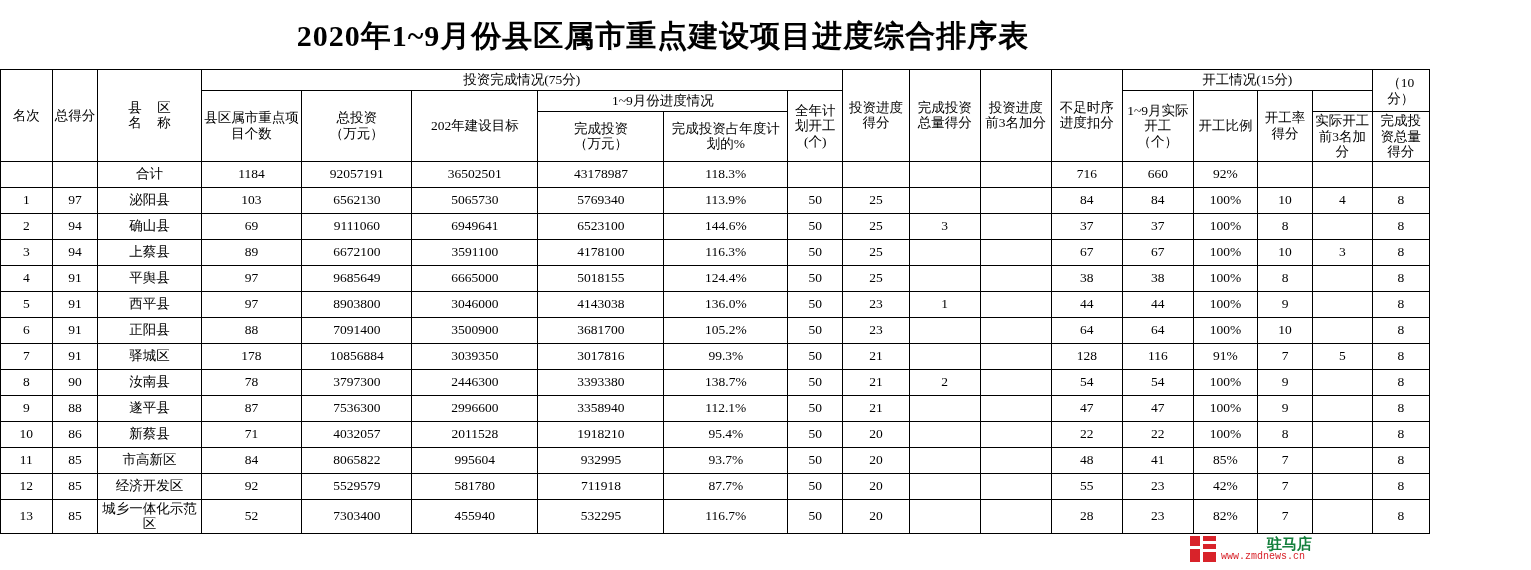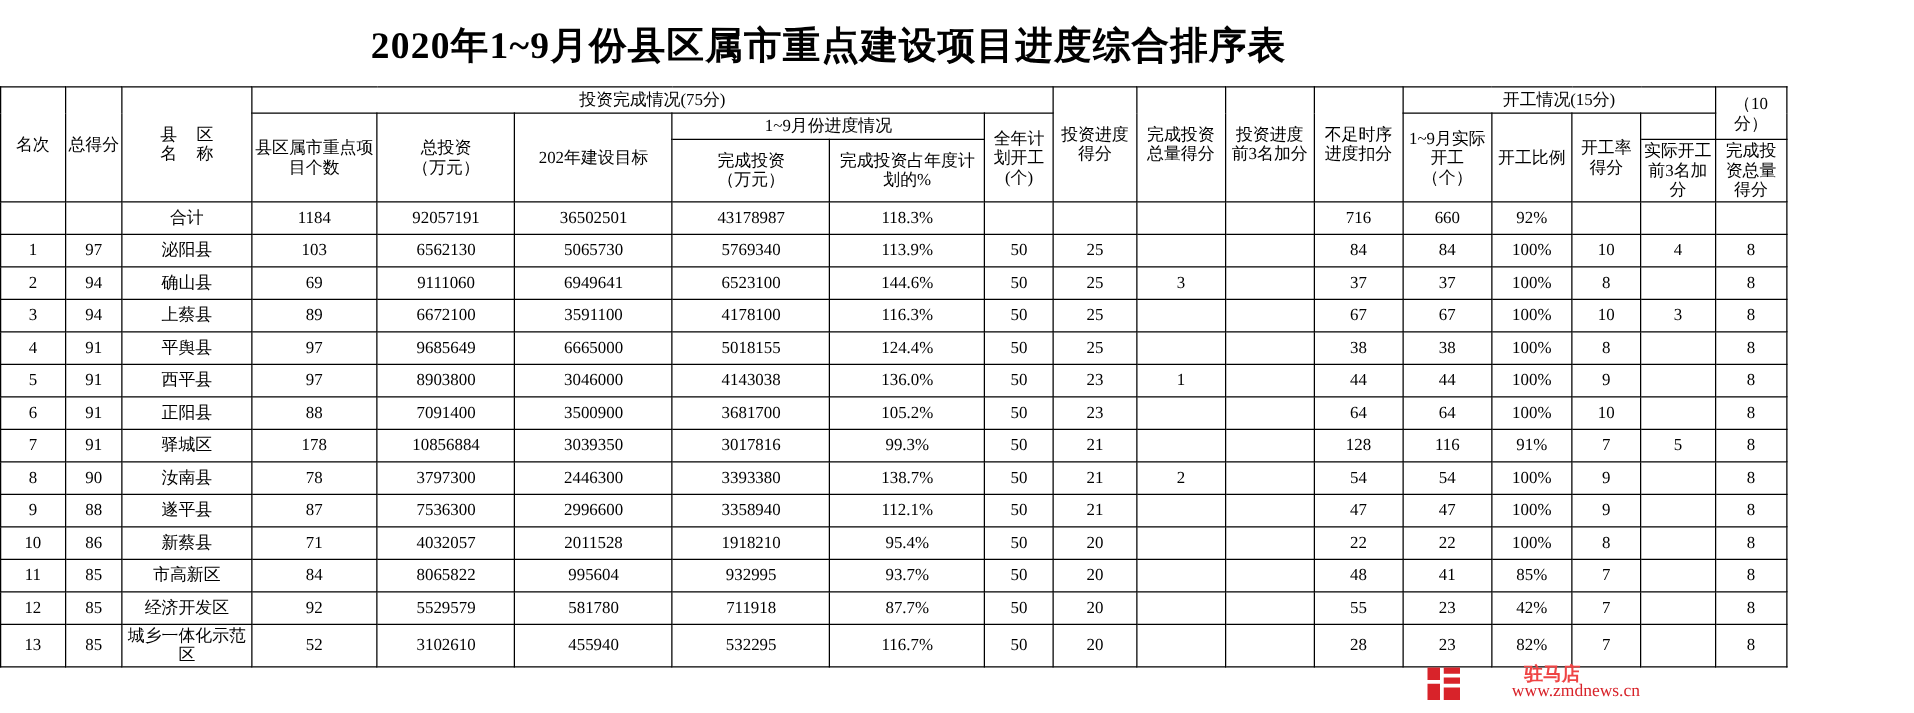--- a/index.html
+++ b/index.html
@@ -91,31 +91,30 @@
   }
   .wm-b1 { left: 0; top: 0; width: 10px; height: 10px; }
   .wm-b2 { left: 0; top: 13px; width: 10px; height: 13px; }
   .wm-b3 { left: 13px; top: 0; width: 13px; height: 5px; }
   .wm-b4 { left: 13px; top: 8px; width: 13px; height: 5px; }
   .wm-b5 { left: 13px; top: 16px; width: 13px; height: 10px; }
   .wm-text {
     line-height: 1.05;
   }
   .wm-cn {
-    color: #ef4444;
+    color: #15803d;
     font-size: 15px;
     font-weight: bold;
     font-family: "Liberation Sans", sans-serif;
     padding-left: 46px;
   }
   .wm-url {
     color: #d8232a;
-    font-size: 14px;
-    font-family: Liberation Serif, serif;
-    margin-left: 36px;
+    font-size: 10px;
+    font-family: Liberation Mono, monospace;
   }
   .cell-2line { line-height: 1.1; }
 </style>
 </head>
 <body>
 
 <div class="page">
 
   <div class="title">2020年1~9月份县区属市重点建设项目进度综合排序表</div>
 
@@ -442,21 +441,21 @@
           <td>42%</td>
           <td>7</td>
           <td></td>
           <td>8</td>
         </tr>
         <tr>
           <td>13</td>
           <td>85</td>
           <td class="name-cell">城乡一体化示范区</td>
           <td>52</td>
-          <td>3102610</td>
+          <td>7303400</td>
           <td>455940</td>
           <td>532295</td>
           <td>116.7%</td>
           <td>50</td>
           <td>20</td>
           <td></td>
           <td></td>
           <td>28</td>
           <td>23</td>
           <td>82%</td>

